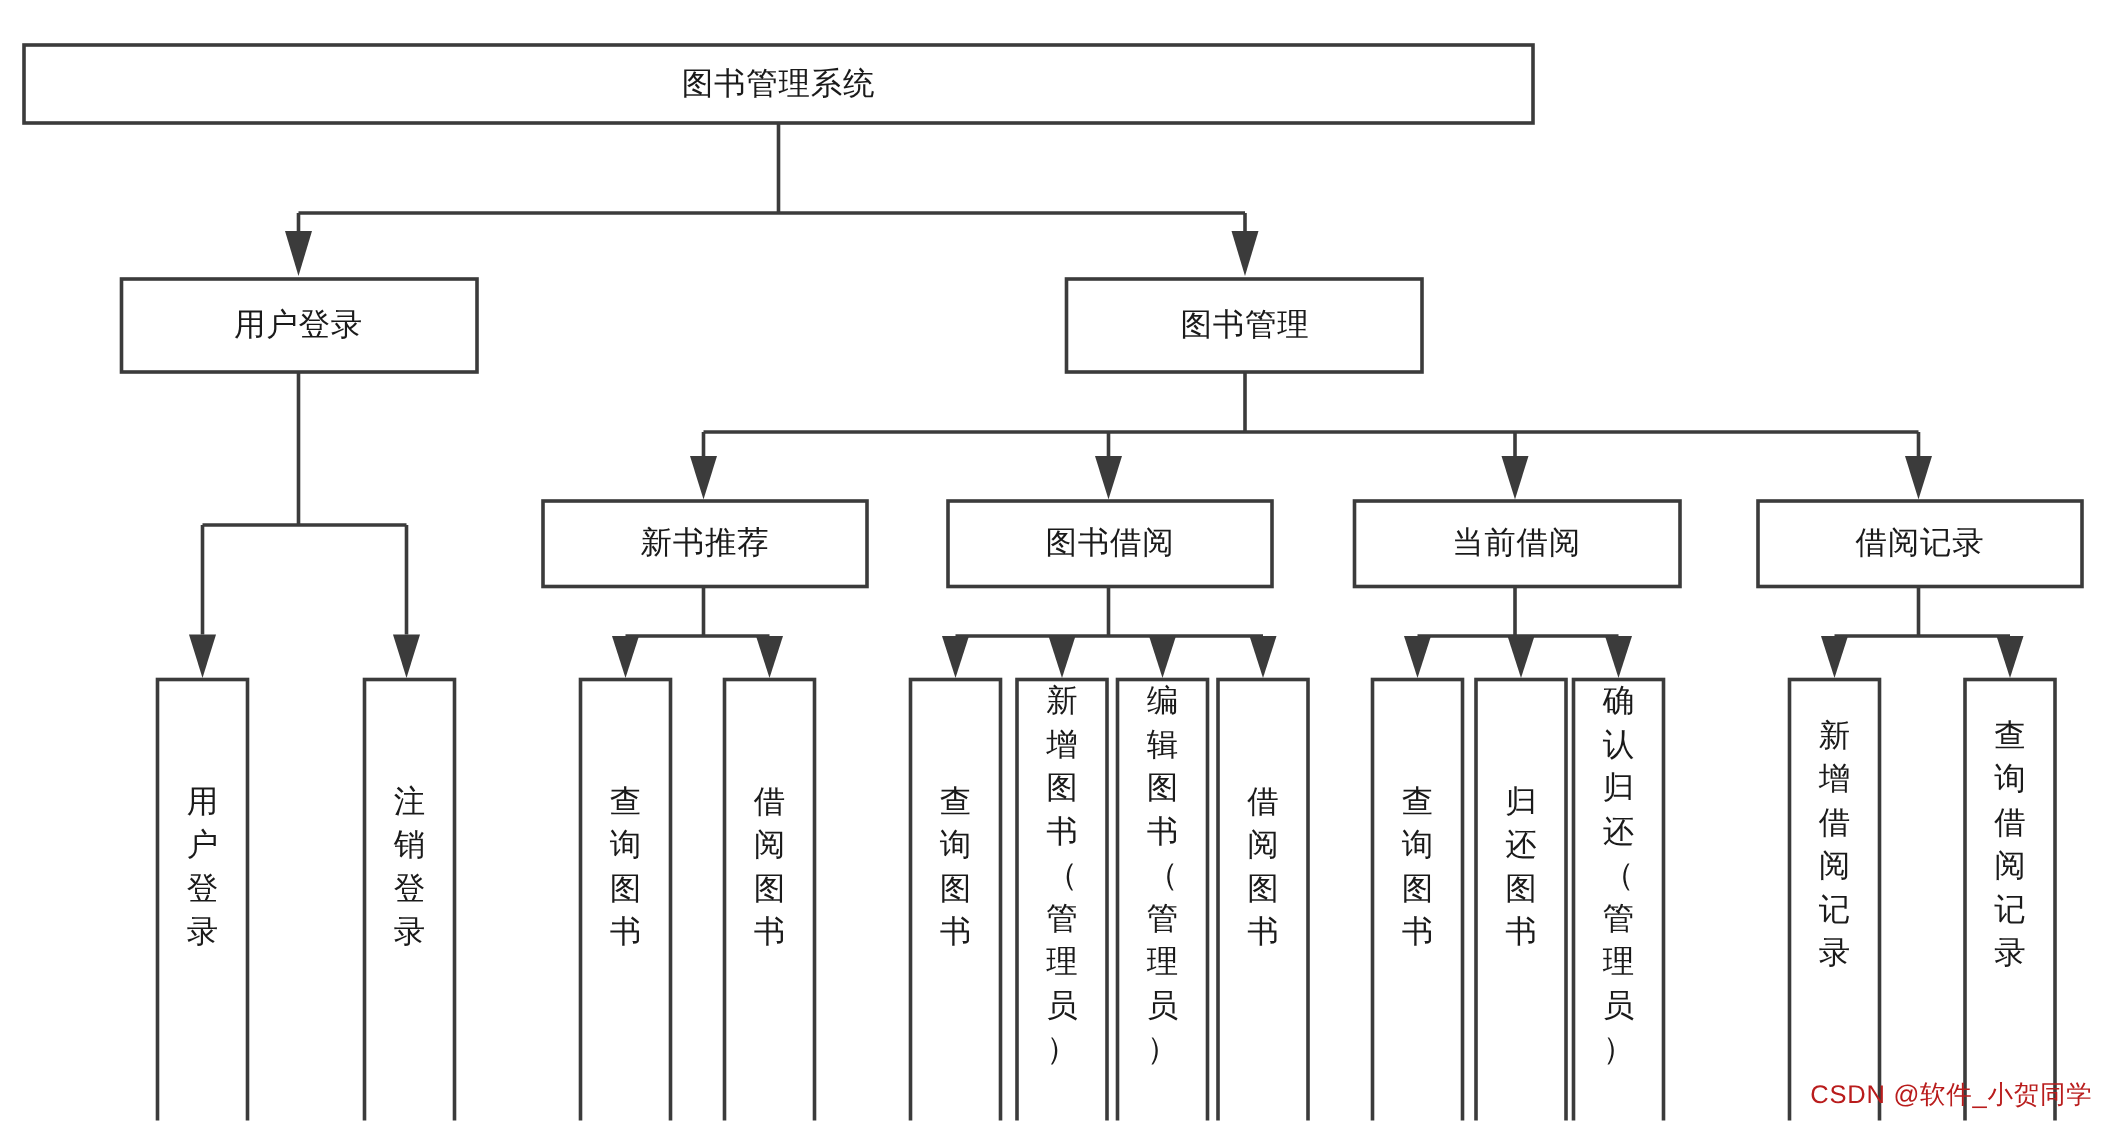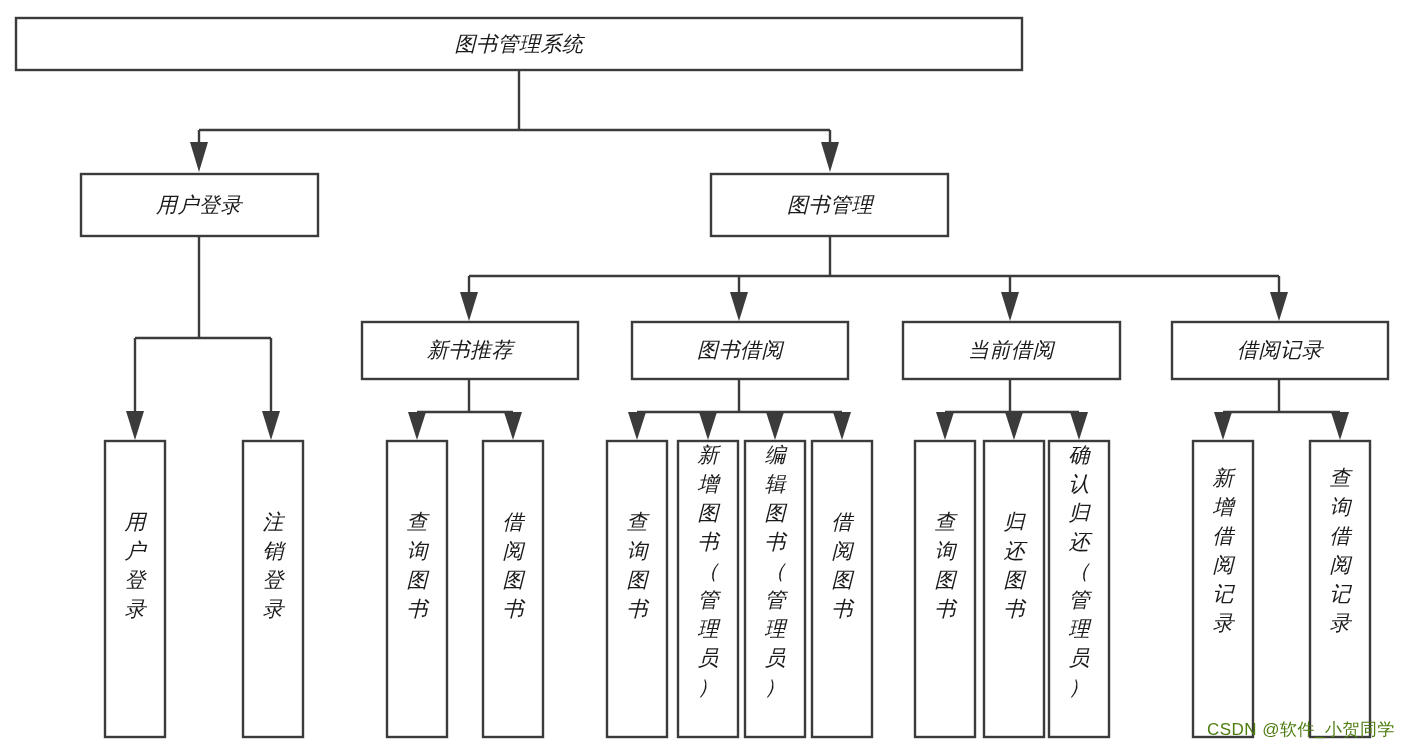--- a/index.html
+++ b/index.html
@@ -10,24 +10,23 @@
   body {
     width: 1405px;
     height: 747px;
     font-family: "Liberation Sans", "DejaVu Sans", sans-serif;
     position: relative;
     overflow: hidden;
   }
   #diagram-root {
     position: absolute;
     left: 0;
-    top: 4px;
+    top: 16px;
     width: 1405px;
     height: 633px;
-    font-style: italic;
   }
   .node-box {
     fill: #ffffff;
     stroke: #3b3b3b;
     stroke-width: 2.4;
   }
   .node-label {
     font-family: "Liberation Sans", "DejaVu Sans", sans-serif;
     font-size: 21px;
     fill: #1a1a1a;
@@ -50,21 +49,21 @@
   .arrow-head {
     fill: #3b3b3b;
     stroke: none;
   }
   .watermark {
     position: absolute;
     right: 10px;
     bottom: 6px;
     font-family: "Liberation Sans", "DejaVu Sans", sans-serif;
     font-size: 17px;
-    color: #4d7c0f;
+    color: #b91c1c;
     white-space: nowrap;
     letter-spacing: 0.5px;
   }
 </style>
 </head>
 <body>
 
 <div id="diagram-root">
 <svg width="1405" height="747" viewBox="0 0 1405 747" xmlns="http://www.w3.org/2000/svg">
 

